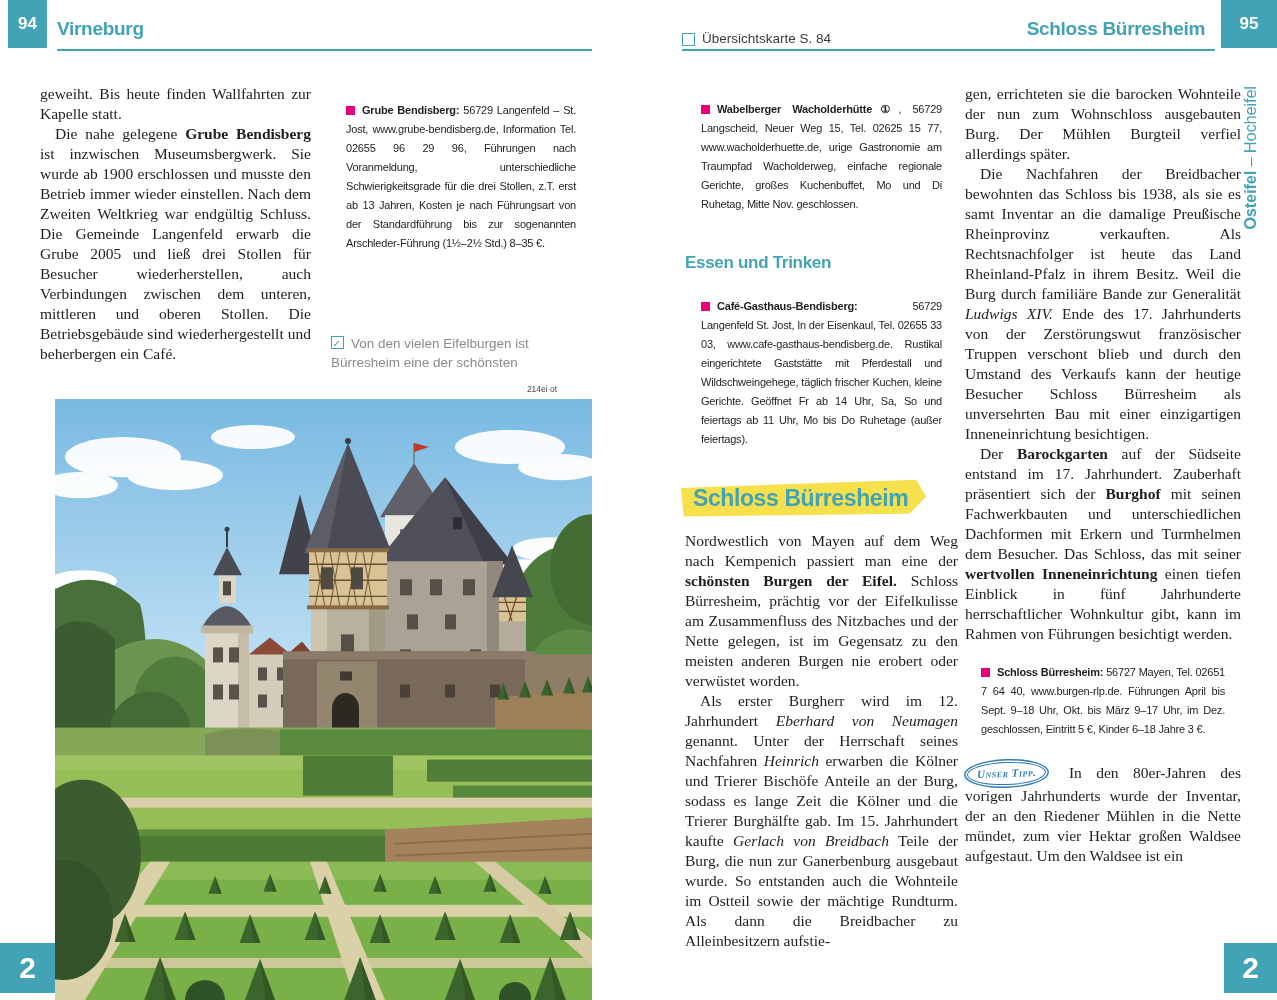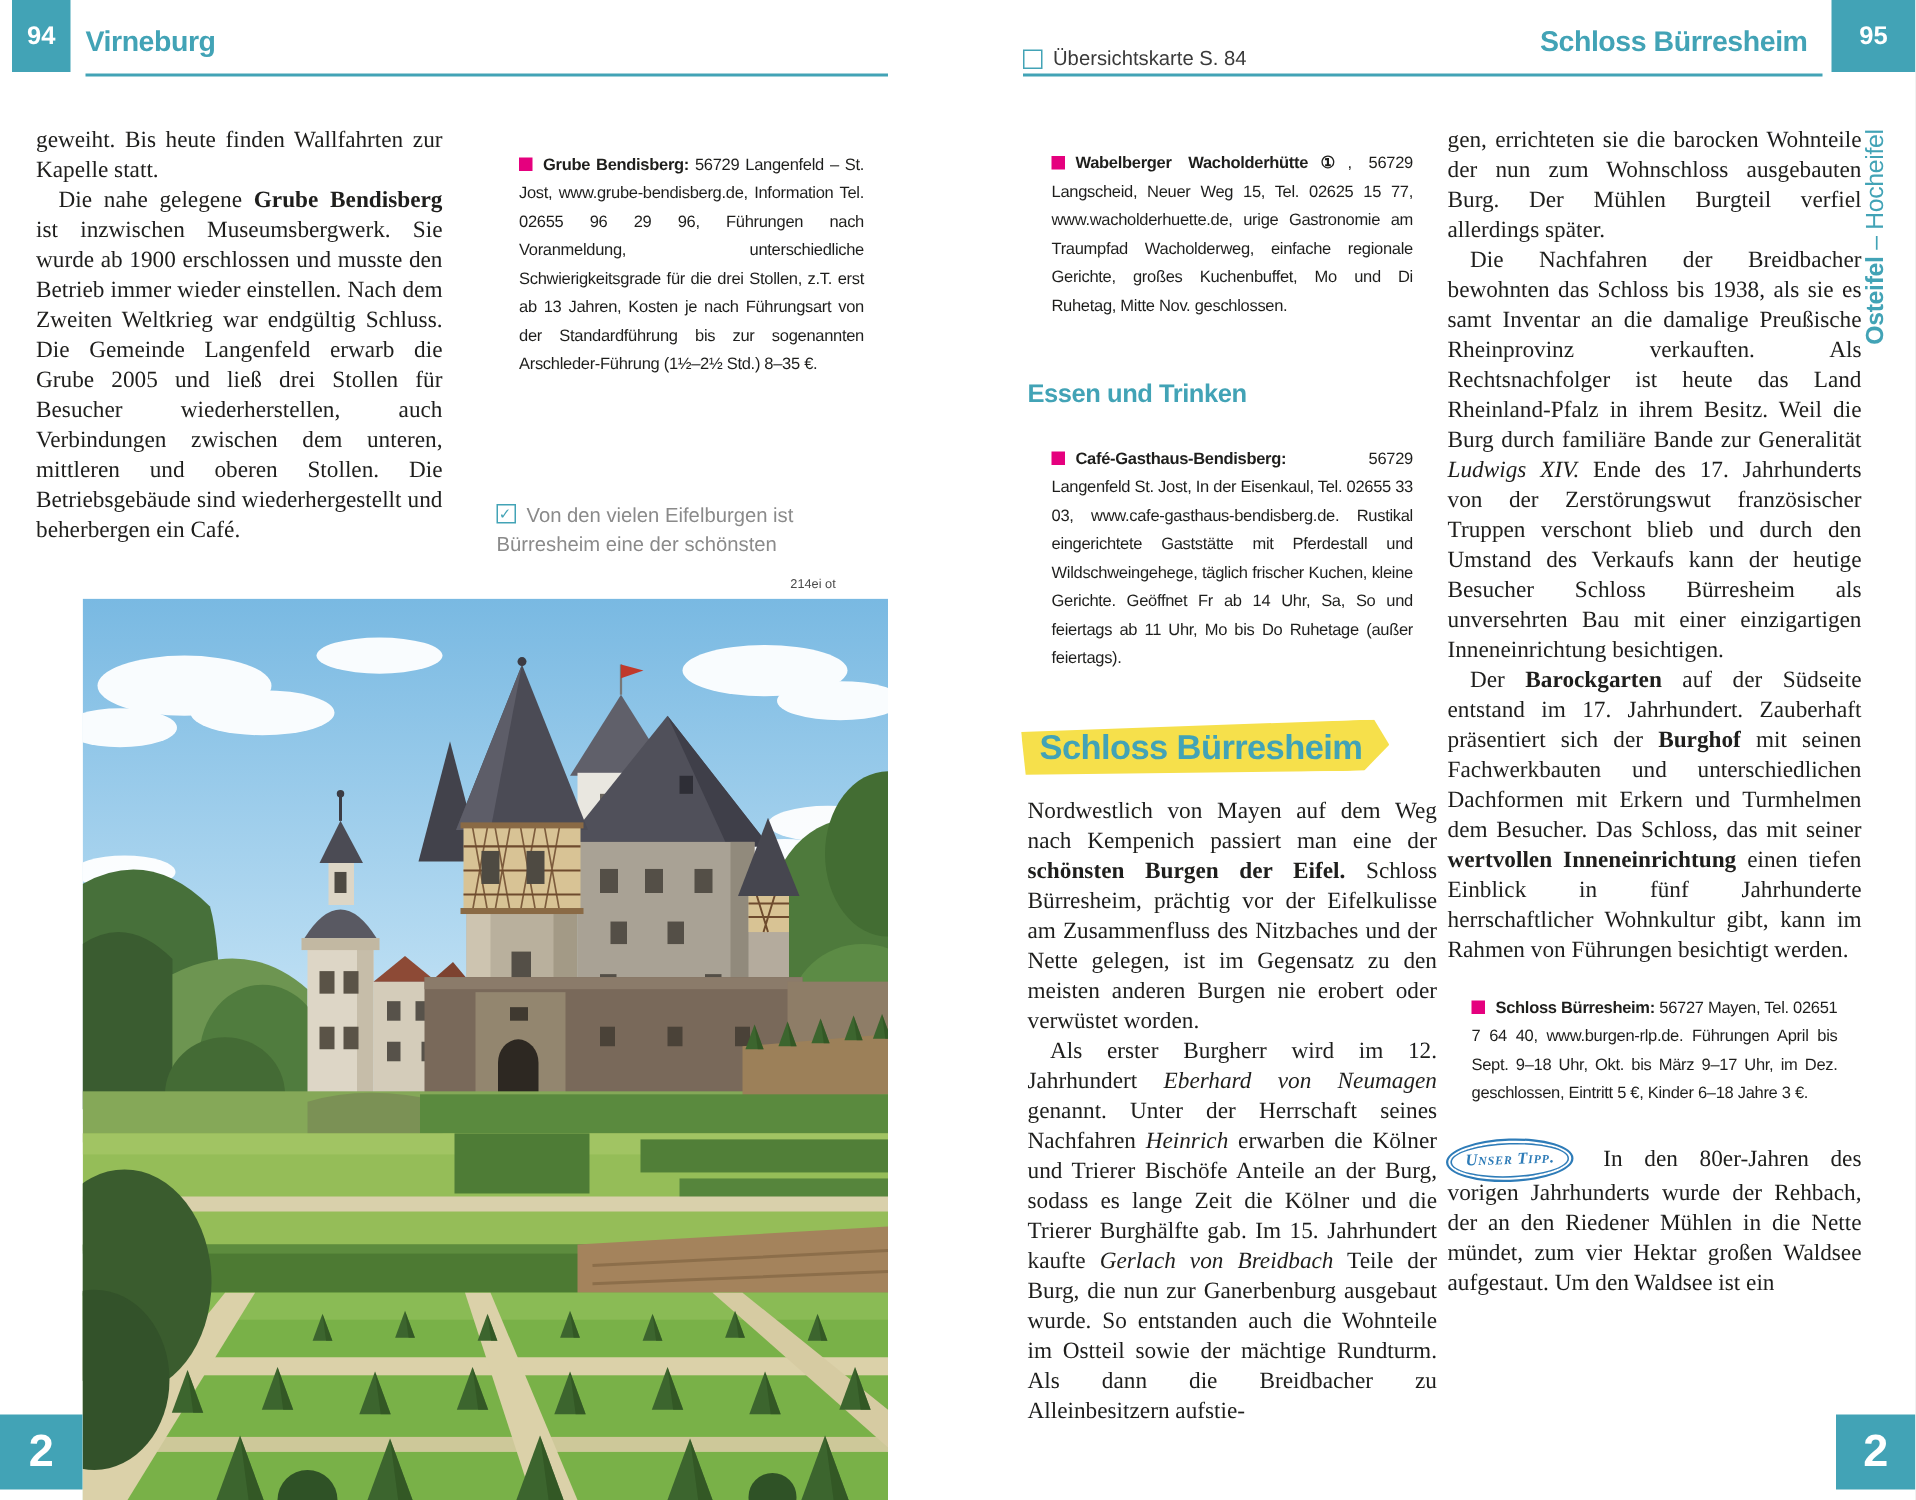--- a/index.html
+++ b/index.html
@@ -73,21 +73,21 @@
   <div class="runhead" style="left:682px;width:523px;text-align:right;">Schloss Bürresheim</div>
   <div class="rule" style="left:682px;width:533px;"></div>
   <div class="pgbox top" style="left:1221px;width:56px;">
     <span>95</span>
   </div>
 
   <div class="vtab">
     <span class="bb">Osteifel</span><span> – Hocheifel</span>
   </div>
 
-  <div class="col serif" style="left:24px;top:84px;width:271px;">
+  <div class="col serif" style="left:40px;top:84px;width:271px;">
     <p><span>geweiht. Bis heute finden Wallfahrten zur Kapelle statt.</span></p>
     <p class="ind"><span>Die nahe gelegene </span><span class="bb">Grube Bendisberg</span><span> ist inzwischen Museumsbergwerk. Sie wurde ab 1900 erschlossen und musste den Betrieb immer wieder einstellen. Nach dem Zweiten Weltkrieg war endgültig Schluss. Die Gemeinde Langenfeld erwarb die Grube 2005 und ließ drei Stollen für Besucher wiederherstellen, auch Verbindungen zwischen dem unteren, mittleren und oberen Stollen. Die Betriebsgebäude sind wiederhergestellt und beherbergen ein Café.</span></p>
   </div>
 
   <div class="col" style="left:330px;top:85px;width:262px;">
     <p class="info"><span class="sq"></span><span class="bb">Grube Bendisberg:</span><span> 56729 Langenfeld – St. Jost, www.grube-bendisberg.de, Information Tel. 02655 96 29 96, Führungen nach Voranmeldung, unterschiedliche Schwierigkeitsgrade für die drei Stollen, z.T. erst ab 13 Jahren, Kosten je nach Führungsart von der Standardführung bis zur sogenannten Arschleder-Führung (1½–2½ Std.) 8–35 €.</span></p>
   </div>
 
   <div class="caption" style="left:331px;top:322px;margin-top:12px;">
     <span class="cbx"></span><span>Von den vielen Eifelburgen ist Bürresheim eine der schönsten</span>
@@ -285,21 +285,21 @@
     </div>
   </div>
 
   <div class="col" style="left:965px;top:84px;width:276px;">
     <div class="serif">
       <p><span>gen, errichteten sie die barocken Wohnteile der nun zum Wohnschloss ausgebauten Burg. Der Mühlen Burgteil verfiel allerdings später.</span></p>
       <p class="ind"><span>Die Nachfahren der Breidbacher bewohnten das Schloss bis 1938, als sie es samt Inventar an die damalige Preußische Rheinprovinz verkauften. Als Rechtsnachfolger ist heute das Land Rheinland-Pfalz in ihrem Besitz. Weil die Burg durch familiäre Bande zur Generalität </span><span class="ii">Ludwigs XIV.</span><span> Ende des 17. Jahrhunderts von der Zerstörungswut französischer Truppen verschont blieb und durch den Umstand des Verkaufs kann der heutige Besucher Schloss Bürresheim als unversehrten Bau mit einer einzigartigen Inneneinrichtung besichtigen.</span></p>
       <p class="ind"><span>Der </span><span class="bb">Barockgarten</span><span> auf der Südseite entstand im 17. Jahrhundert. Zauberhaft präsentiert sich der </span><span class="bb">Burghof</span><span> mit seinen Fachwerkbauten und unterschiedlichen Dachformen mit Erkern und Turmhelmen dem Besucher. Das Schloss, das mit seiner </span><span class="bb">wertvollen Inneneinrichtung</span><span> einen tiefen Einblick in fünf Jahrhunderte herrschaftlicher Wohnkultur gibt, kann im Rahmen von Führungen besichtigt werden.</span></p>
     </div>
     <p class="info" style="margin-top:19px;"><span class="sq"></span><span class="bb">Schloss Bürresheim:</span><span> 56727 Mayen, Tel. 02651 7 64 40, www.burgen-rlp.de. Führungen April bis Sept. 9–18 Uhr, Okt. bis März 9–17 Uhr, im Dez. geschlossen, Eintritt 5 €, Kinder 6–18 Jahre 3 €.</span></p>
-    <p class="serif" style="margin-top:24px;"><span class="tipp">Unser Tipp.</span><span> In den 80er-Jahren des vorigen Jahrhunderts wurde der Rehbach, der an den Riedener Mühlen in die Nette mündet, zum vier Hektar großen Waldsee aufgestaut. Um den Waldsee ist ein</span></p>
+    <p class="serif" style="margin-top:24px;"><span class="tipp">Unser Tipp.</span><span> In den 80er-Jahren des vorigen Jahrhunderts wurde der Inventar, der an den Riedener Mühlen in die Nette mündet, zum vier Hektar großen Waldsee aufgestaut. Um den Waldsee ist ein</span></p>
   </div>
 
   <div class="pgbox" style="left:0;top:943px;width:55px;height:50px;font-size:30px;">
     <span>2</span>
   </div>
   <div class="pgbox" style="left:1224px;top:943px;width:53px;height:50px;font-size:30px;">
     <span>2</span>
   </div>
 
 </div>

